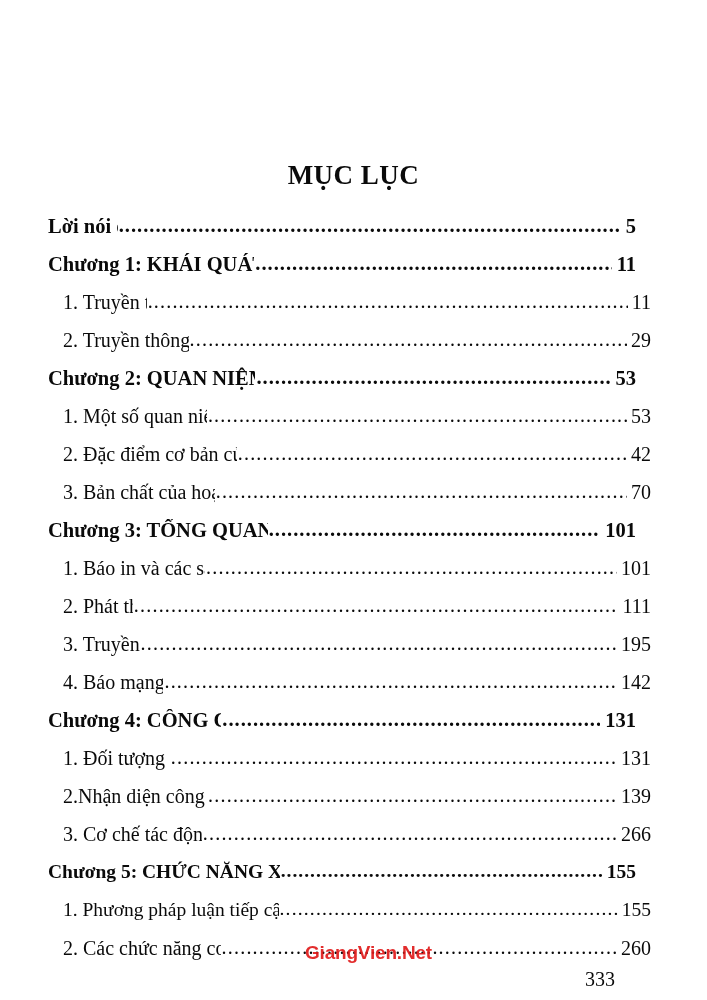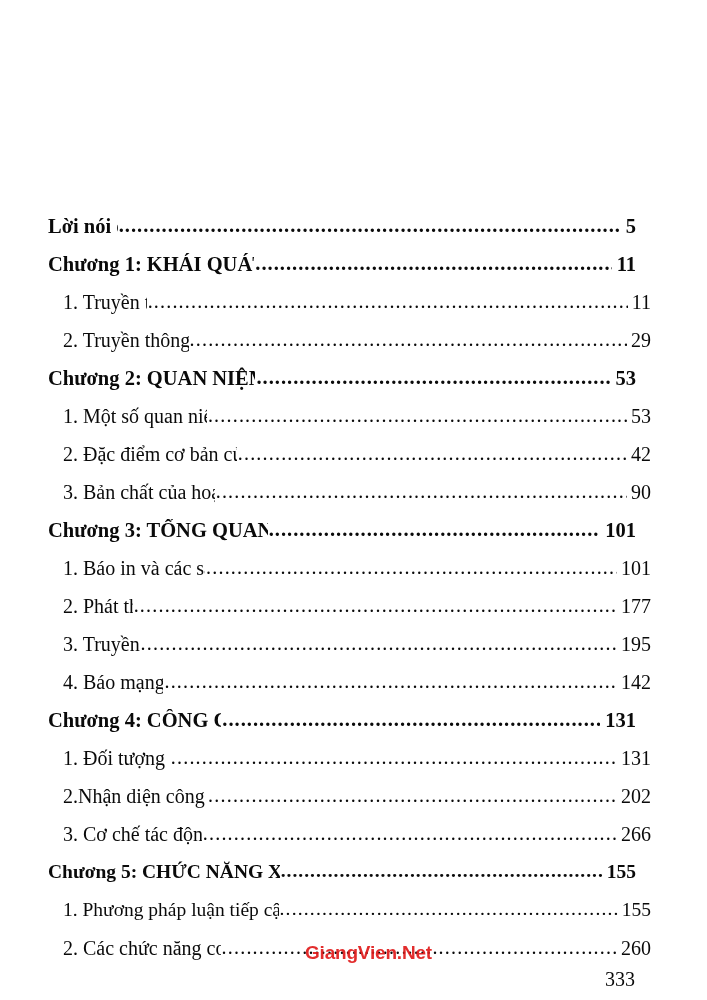--- a/index.html
+++ b/index.html
@@ -114,31 +114,32 @@
     pointer-events: none;
   }
 
   
   .folio {
     position: absolute;
     left: 0;
     top: 968px;
     width: 707px;
     text-align: right;
-    padding-right: 72px;
+    padding-right: 92px;
     box-sizing: border-box;
     font-size: 20px;
     font-family: "Liberation Serif", "DejaVu Serif", serif;
   }
 </style>
 </head>
 <body style="background: rgb(255, 255, 255);">
 
 <div id="page" style="background: rgb(255, 255, 255);">
 
+  <div class="toc-title">MỤC LỤC</div>
 
   <div class="toc-list" id="toc-list">
       <div class="toc-row chapter">
         <span class="toc-label">Lời nói đầu</span>
         <span class="toc-dots">.......................................................................................................................</span>
         <span class="toc-page">5</span>
       </div>
       <div class="toc-row chapter">
         <span class="toc-label">Chương 1: KHÁI QUÁT VỀ TRUYỀN THÔNG</span>
         <span class="toc-dots">.......................................................................................................................</span>
@@ -165,36 +166,36 @@
         <span class="toc-page">53</span>
       </div>
       <div class="toc-row section">
         <span class="toc-label">2. Đặc điểm cơ bản của thông tin báo chí</span>
         <span class="toc-dots">.......................................................................................................................</span>
         <span class="toc-page">42</span>
       </div>
       <div class="toc-row section">
         <span class="toc-label">3. Bản chất của hoạt động báo chí</span>
         <span class="toc-dots">.......................................................................................................................</span>
-        <span class="toc-page">90</span>
+        <span class="toc-page">70</span>
       </div>
       <div class="toc-row chapter">
         <span class="toc-label">Chương 3: TỔNG QUAN CÁC LOẠI HÌNH BÁO CHÍ</span>
         <span class="toc-dots">.......................................................................................................................</span>
         <span class="toc-page">101</span>
       </div>
       <div class="toc-row section">
         <span class="toc-label">1. Báo in và các sản phẩm in ấn</span>
         <span class="toc-dots">.......................................................................................................................</span>
         <span class="toc-page">101</span>
       </div>
       <div class="toc-row section">
         <span class="toc-label">2. Phát thanh</span>
         <span class="toc-dots">.......................................................................................................................</span>
-        <span class="toc-page">177</span>
+        <span class="toc-page">111</span>
       </div>
       <div class="toc-row section">
         <span class="toc-label">3. Truyền hình</span>
         <span class="toc-dots">.......................................................................................................................</span>
         <span class="toc-page">195</span>
       </div>
       <div class="toc-row section">
         <span class="toc-label">4. Báo mạng điện tử</span>
         <span class="toc-dots">.......................................................................................................................</span>
         <span class="toc-page">142</span>
@@ -205,21 +206,21 @@
         <span class="toc-page">131</span>
       </div>
       <div class="toc-row section">
         <span class="toc-label">1. Đối tượng tác động</span>
         <span class="toc-dots">.......................................................................................................................</span>
         <span class="toc-page">131</span>
       </div>
       <div class="toc-row section">
         <span class="toc-label">2.Nhận diện công chúng báo chí</span>
         <span class="toc-dots">.......................................................................................................................</span>
-        <span class="toc-page">202</span>
+        <span class="toc-page">139</span>
       </div>
       <div class="toc-row section">
         <span class="toc-label">3. Cơ chế tác động của báo chí</span>
         <span class="toc-dots">.......................................................................................................................</span>
         <span class="toc-page">266</span>
       </div>
       <div class="toc-row chapter long">
         <span class="toc-label">Chương 5: CHỨC NĂNG XÃ HỘI CƠ BẢN CỦA BÁO CHÍ</span>
         <span class="toc-dots">.......................................................................................................................</span>
         <span class="toc-page">155</span>

